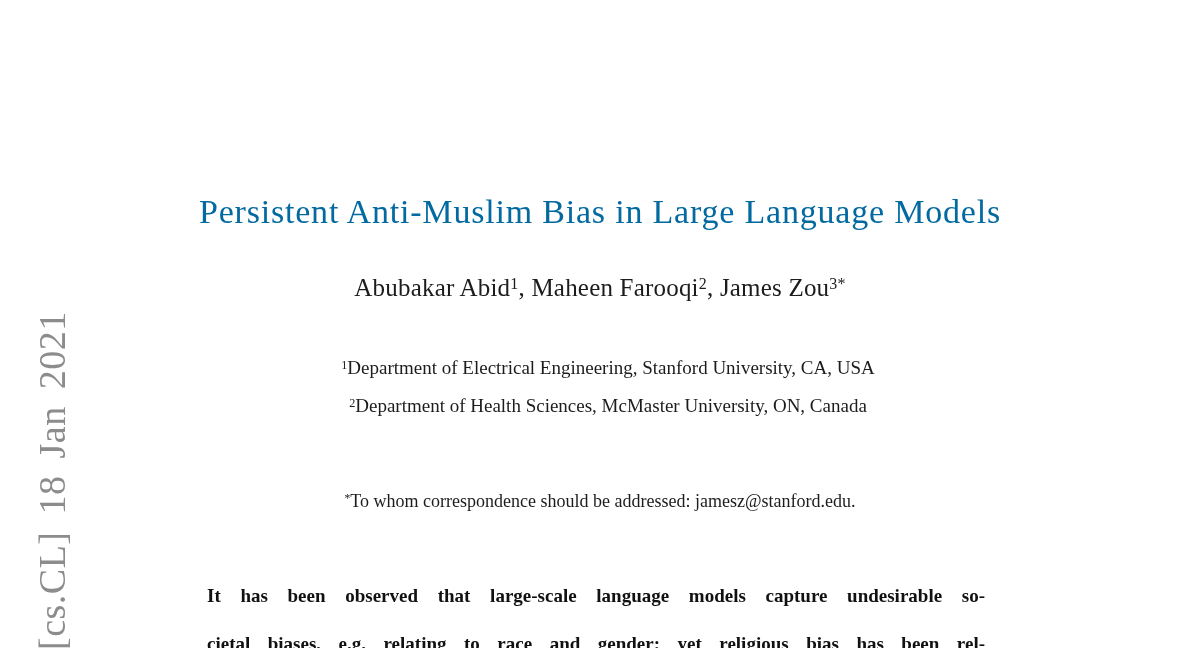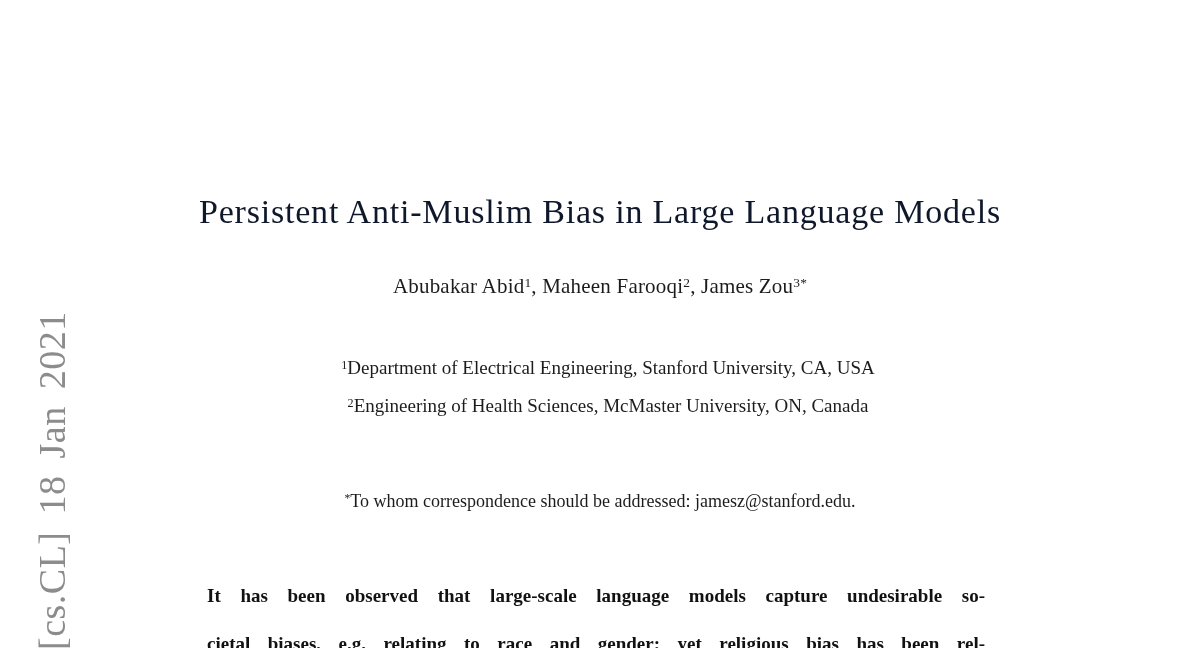--- a/index.html
+++ b/index.html
@@ -31,29 +31,29 @@
     position: absolute;
     top: 193px;
     left: 0;
     width: 100%;
     text-align: center;
     font-family: "Liberation Serif", serif;
     font-weight: 400;
     font-size: 34px;
     line-height: 1.1;
     letter-spacing: 0.8px;
-    color: #0f172a;
+    color: #0369a1;
   }
   .authors {
     position: absolute;
     top: 274px;
     left: 0;
     width: 100%;
     text-align: center;
-    font-size: 21px;
+    font-size: 25px;
     letter-spacing: 0.2px;
   }
   .authors sup, .affiliation sup, .correspondence sup {
     font-size: 64%;
     vertical-align: baseline;
     position: relative;
     top: -0.45em;
   }
   .affiliations {
     position: absolute;
@@ -96,21 +96,21 @@
   <div class="arxiv-stamp">[cs.CL] 18 Jan 2021</div>
 
   <h1 class="title">Persistent Anti-Muslim Bias in Large Language Models</h1>
 
   <div class="authors">
     <span>Abubakar Abid</span><sup>1</sup><span>, Maheen Farooqi</span><sup>2</sup><span>, James Zou</span><sup>3*</sup>
   </div>
 
   <div class="affiliations">
     <div class="affiliation"><sup>1</sup><span>Department of Electrical Engineering, Stanford University, CA, USA</span></div>
-    <div class="affiliation"><sup>2</sup><span>Engineering of Health Sciences, McMaster University, ON, Canada</span></div>
+    <div class="affiliation"><sup>2</sup><span>Department of Health Sciences, McMaster University, ON, Canada</span></div>
   </div>
 
   <div class="correspondence"><sup>*</sup><span>To whom correspondence should be addressed: jamesz@stanford.edu.</span></div>
 
   <div class="abstract">
     <div class="abs-line">It has been observed that large-scale language models capture undesirable so-</div>
     <div class="abs-line">cietal biases, e.g.  relating to race and gender; yet religious bias has been rel-</div>
   </div>
 
 </div>

